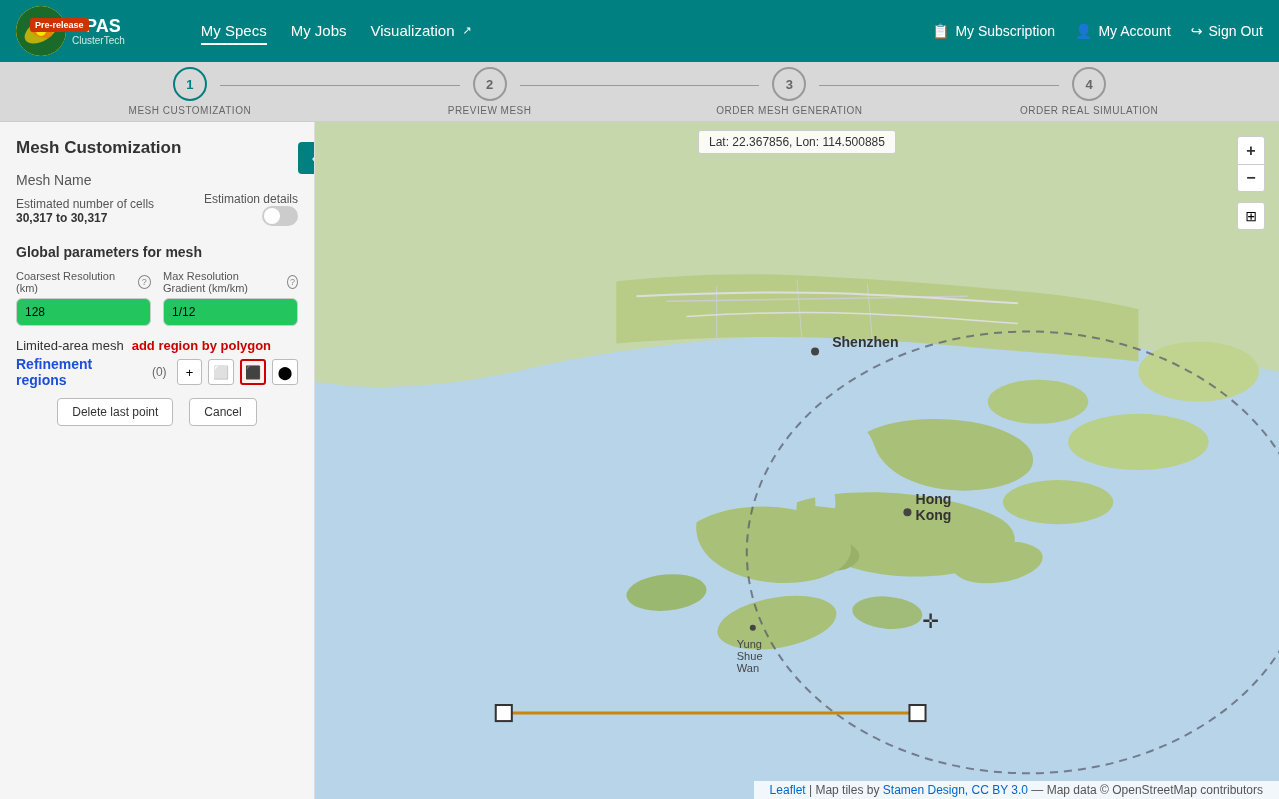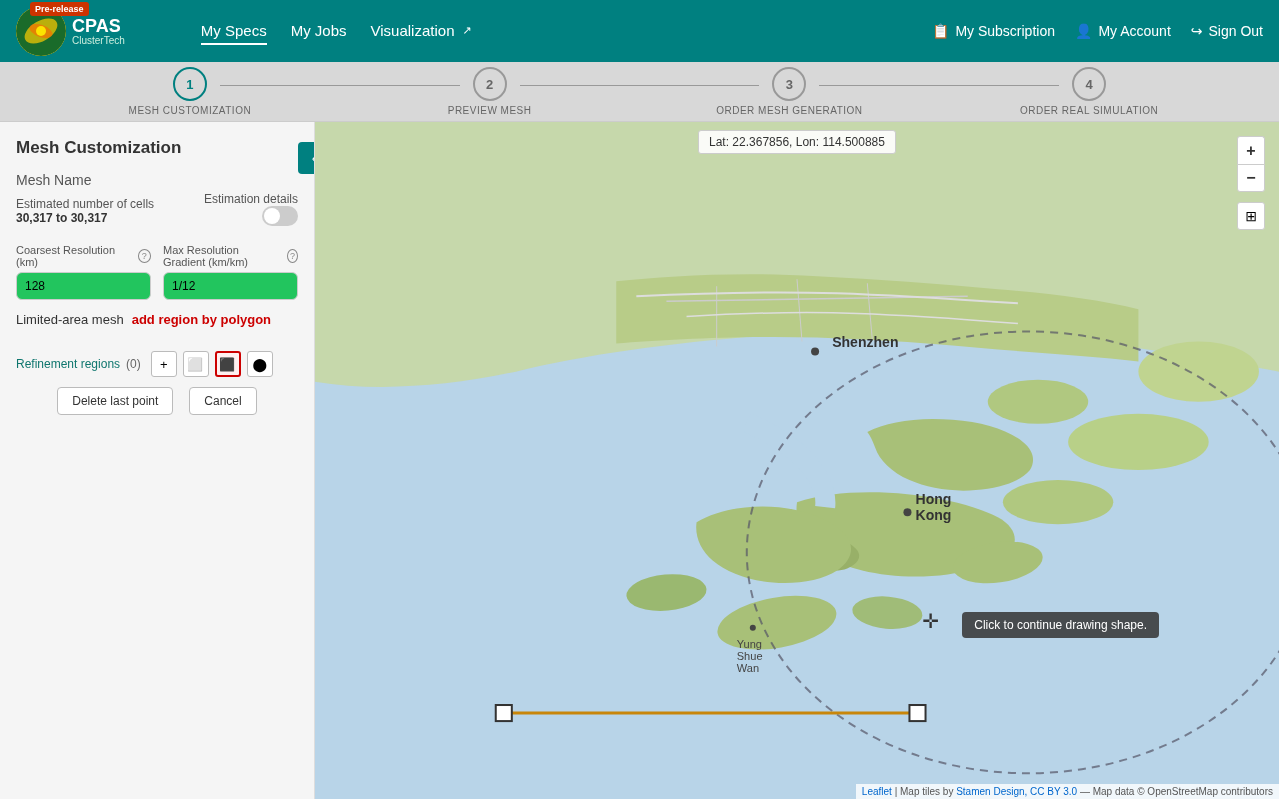--- a/index.html
+++ b/index.html
@@ -39,21 +39,21 @@
       font-weight: bold;
       font-size: 18px;
       line-height: 1;
     }
     .logo-sub {
       color: #cceedd;
       font-size: 10px;
     }
     .pre-release-badge {
       position: absolute;
-      top: 2px;
+      top: 18px;
       left: 30px;
       background: #cc3300;
       color: white;
       font-size: 9px;
       padding: 2px 5px;
       border-radius: 3px;
       font-weight: bold;
     }
     .nav-links {
       display: flex;
@@ -281,43 +281,43 @@
       border-radius: 50%;
       border: 1px solid #888;
       font-size: 9px;
       color: #888;
       cursor: help;
     }
     .limited-area-row {
       display: flex;
       align-items: center;
       gap: 8px;
-      margin-bottom: 24px;
+      margin-bottom: 3px;
     }
     .limited-area-label {
       font-size: 13px;
       color: #333;
       font-weight: 500;
     }
     .add-region-btn-text {
       color: #cc0000;
       font-size: 13px;
       font-weight: bold;
       cursor: pointer;
     }
     .refinement-row {
       display: flex;
       align-items: center;
       gap: 6px;
       margin-bottom: 10px;
     }
     .refinement-label {
-      font-size: 12px;
-      color: #0f766e;
-      font-weight: 400;
+      font-size: 14px;
+      color: #1d4ed8;
+      font-weight: 700;
     }
     .refinement-count {
       font-size: 12px;
       color: #666;
     }
     .region-tool-btn {
       width: 26px;
       height: 26px;
       border: 1px solid #bbb;
       background: white;
@@ -481,22 +481,22 @@
       z-index: 55;
       pointer-events: none;
     }
 
     
     .map-footer {
       position: absolute;
       bottom: 0;
       right: 0;
       background: rgba(255,255,255,0.8);
-      font-size: 10px;
-      padding: 2px 6px;
+      font-size: 12px;
+      padding: 2px 16px;
       color: #555;
       z-index: 50;
     }
     .map-footer a { color: #0066cc; text-decoration: none; }
     .map-footer span.stamen { color: #0066cc; }
 
     
     .map-svg {
       width: 100%;
       height: 100%;
@@ -594,20 +594,21 @@
         </div>
         <div style="margin-left:auto; text-align:right;">
           <div class="estimation-label">Estimation details</div>
           <label class="toggle-switch">
             
             <span class="toggle-slider"></span>
           </label>
         </div>
       </div>
 
+      <div class="global-params-title">Global parameters for mesh</div>
       <div class="params-row">
         <div class="param-group">
           <div class="param-label">
             <span>Coarsest Resolution (km)</span>
             <span class="info-icon">?</span>
           </div>
           <input class="param-input" type="text" value="128" style="">
         </div>
         <div class="param-group">
           <div class="param-label">
@@ -700,21 +701,20 @@
       <button class="zoom-btn">+</button>
       <button class="zoom-btn">−</button>
     </div>
 
     <button class="map-layers-btn">
       <span>⊞</span>
     </button>
 
     <div class="crosshair">✛</div>
 
-    <div class="drawing-tooltip">Click to continue drawing shape.</div>
 
     <div class="map-footer">
       <a>Leaflet</a>
       <span>| Map tiles by</span>
       <span class="stamen">Stamen Design, CC BY 3.0</span>
       <span>— Map data ©</span>
       <span>OpenStreetMap</span>
       <span>contributors</span>
     </div>
   </div>

